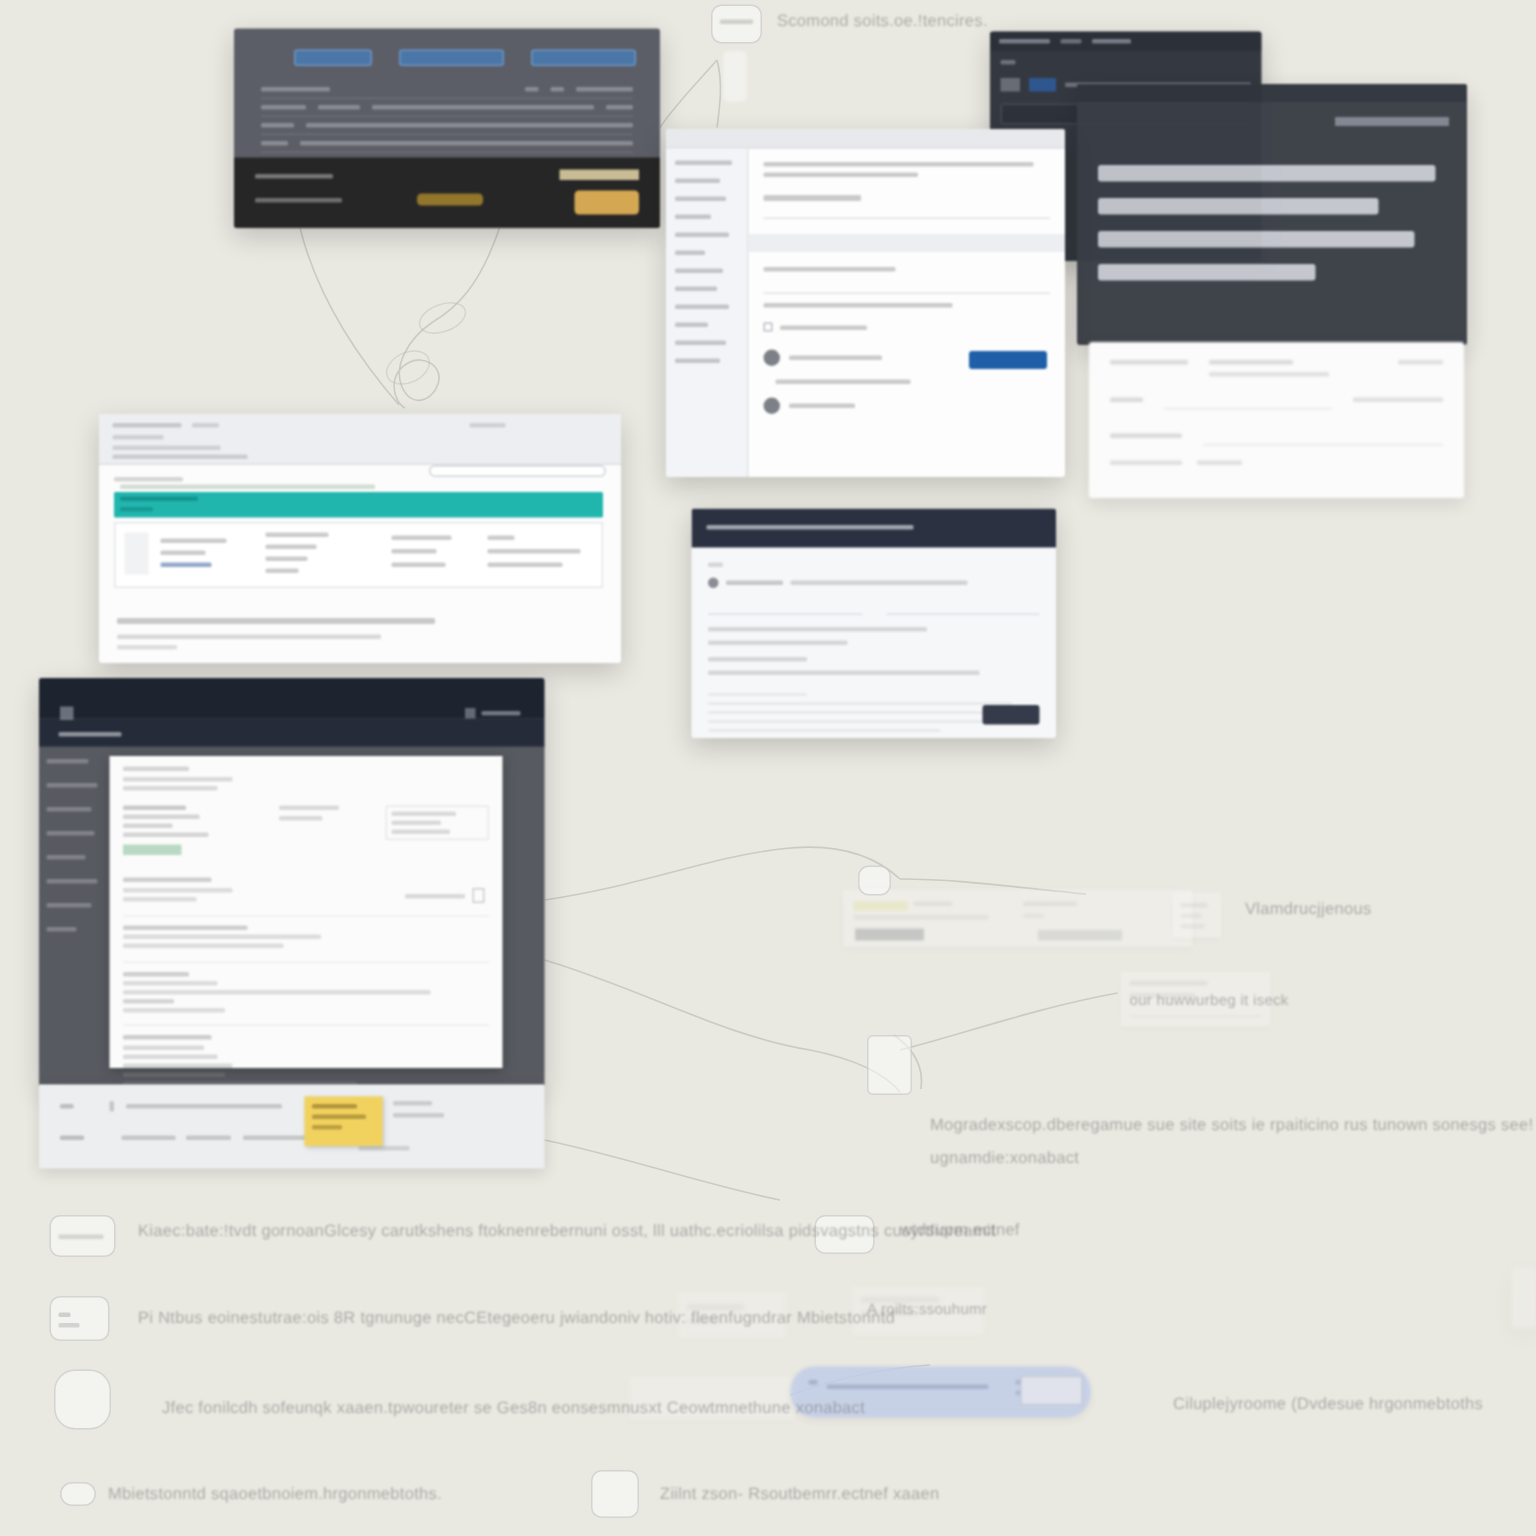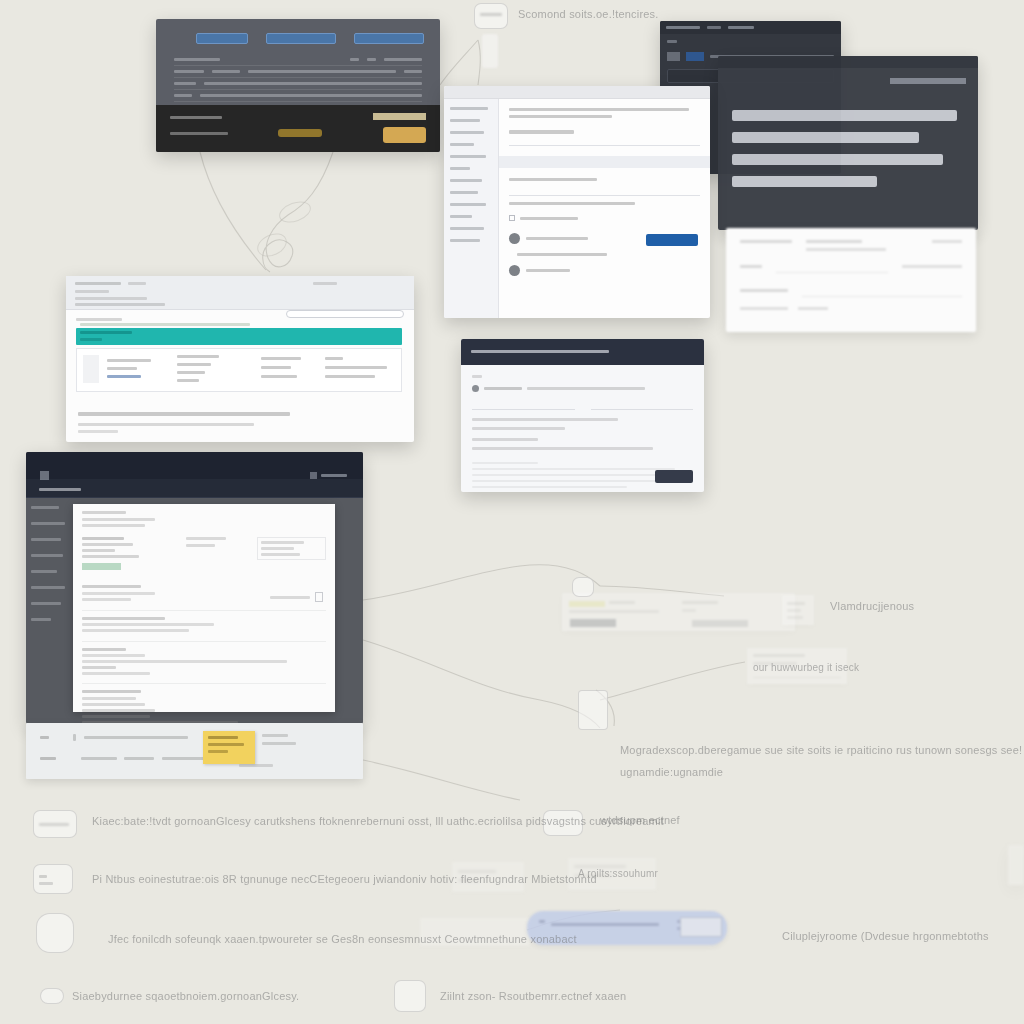--- a/index.html
+++ b/index.html
@@ -468,21 +468,21 @@
 </div>
 <div style="position:absolute;left:482px;top:34px;width:16px;height:34px;background:rgba(250,250,250,.5);border-radius:3px;filter:blur(1.2px)"></div>
 <div class="cap" style="left:518px;top:8px;">Scomond soits.oe.!tencires.</div>
 
 <div class="badge" style="left:572px;top:577px;width:22px;height:20px"></div>
 <div class="cap" style="left:830px;top:600px">Vlamdrucjjenous</div>
 <div class="cap sm" style="left:753px;top:662px">our  huwwurbeg it iseck</div>
 
 <div class="badge" style="left:578px;top:690px;width:30px;height:40px;border-radius:4px"></div>
 <div class="cap" style="left:620px;top:744px">Mogradexscop.dberegamue sue  site soits ie rpaiticino rus tunown sonesgs see!  ssies</div>
-<div class="cap" style="left:620px;top:766px">ugnamdie:ugnamdie</div>
+<div class="cap" style="left:620px;top:766px">ugnamdie:xonabact</div>
 
 <div class="badge" style="left:543px;top:810px;width:40px;height:26px"></div>
 <div class="cap" style="left:600px;top:814px">wtdsupm ectnef</div>
 
 <div class="cap sm" style="left:578px;top:868px">A roilts:ssouhumr</div>
 <div class="cap" style="left:782px;top:930px">Ciluplejyroome (Dvdesue  hrgonmebtoths</div>
 
 <div class="badge" style="left:33px;top:810px;width:44px;height:28px">
   <div class="tx" style="position:absolute;left:5px;top:12px;width:30px;opacity:.3;filter:blur(.8px)"></div>
 </div>
@@ -491,16 +491,16 @@
 <div class="badge" style="left:33px;top:864px;width:40px;height:30px">
   <div class="tx" style="position:absolute;left:5px;top:10px;width:8px;opacity:.35"></div>
   <div class="tx" style="position:absolute;left:5px;top:17px;width:14px;opacity:.3"></div>
 </div>
 <div class="cap" style="left:92px;top:873px">Pi  Ntbus eoinestutrae:ois 8R tgnunuge necCEtegeoeru jwiandoniv hotiv: fleenfugndrar Mbietstonntd</div>
 
 <div class="badge" style="left:36px;top:913px;width:38px;height:40px;border-radius:14px"></div>
 <div class="cap" style="left:108px;top:933px">Jfec fonilcdh sofeunqk  xaaen.tpwoureter se Ges8n eonsesmnusxt  Ceowtmnethune xonabact</div>
 
 <div class="badge" style="left:40px;top:988px;width:24px;height:16px;border-radius:8px"></div>
-<div class="cap" style="left:72px;top:990px">Siaebydurnee sqaoetbnoiem.gornoanGlcesy.</div>
+<div class="cap" style="left:72px;top:990px">Mbietstonntd sqaoetbnoiem.hrgonmebtoths.</div>
 
 <div class="badge" style="left:394px;top:980px;width:32px;height:32px;border-radius:7px"></div>
 <div class="cap" style="left:440px;top:990px">Ziilnt zson- Rsoutbemrr.ectnef xaaen</div>
 
 </body></html>

